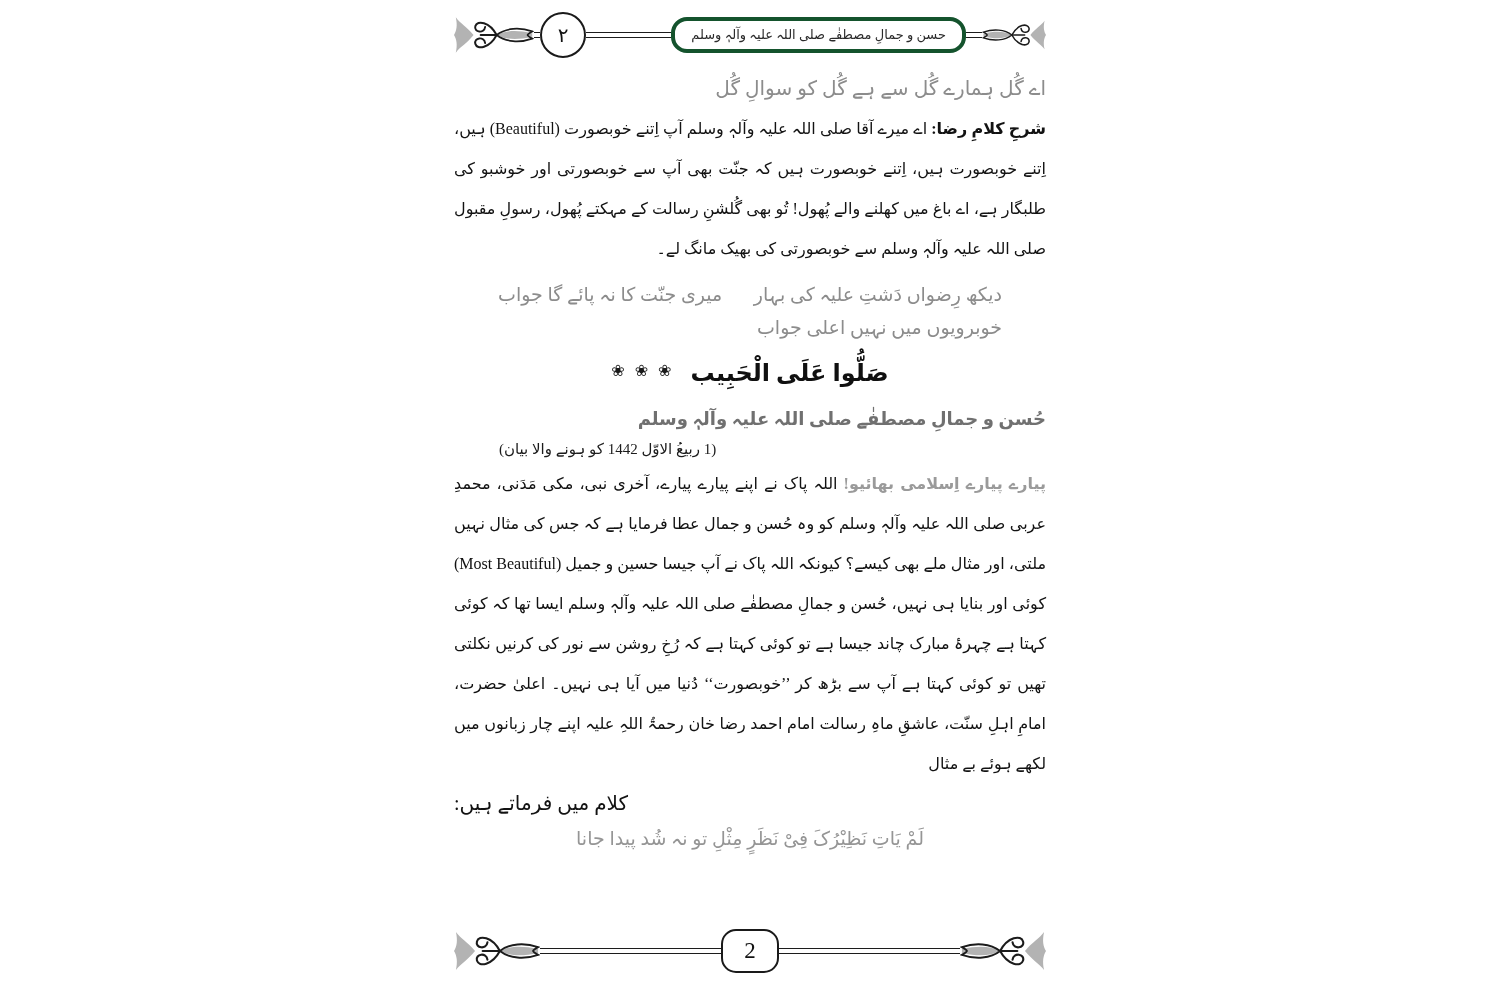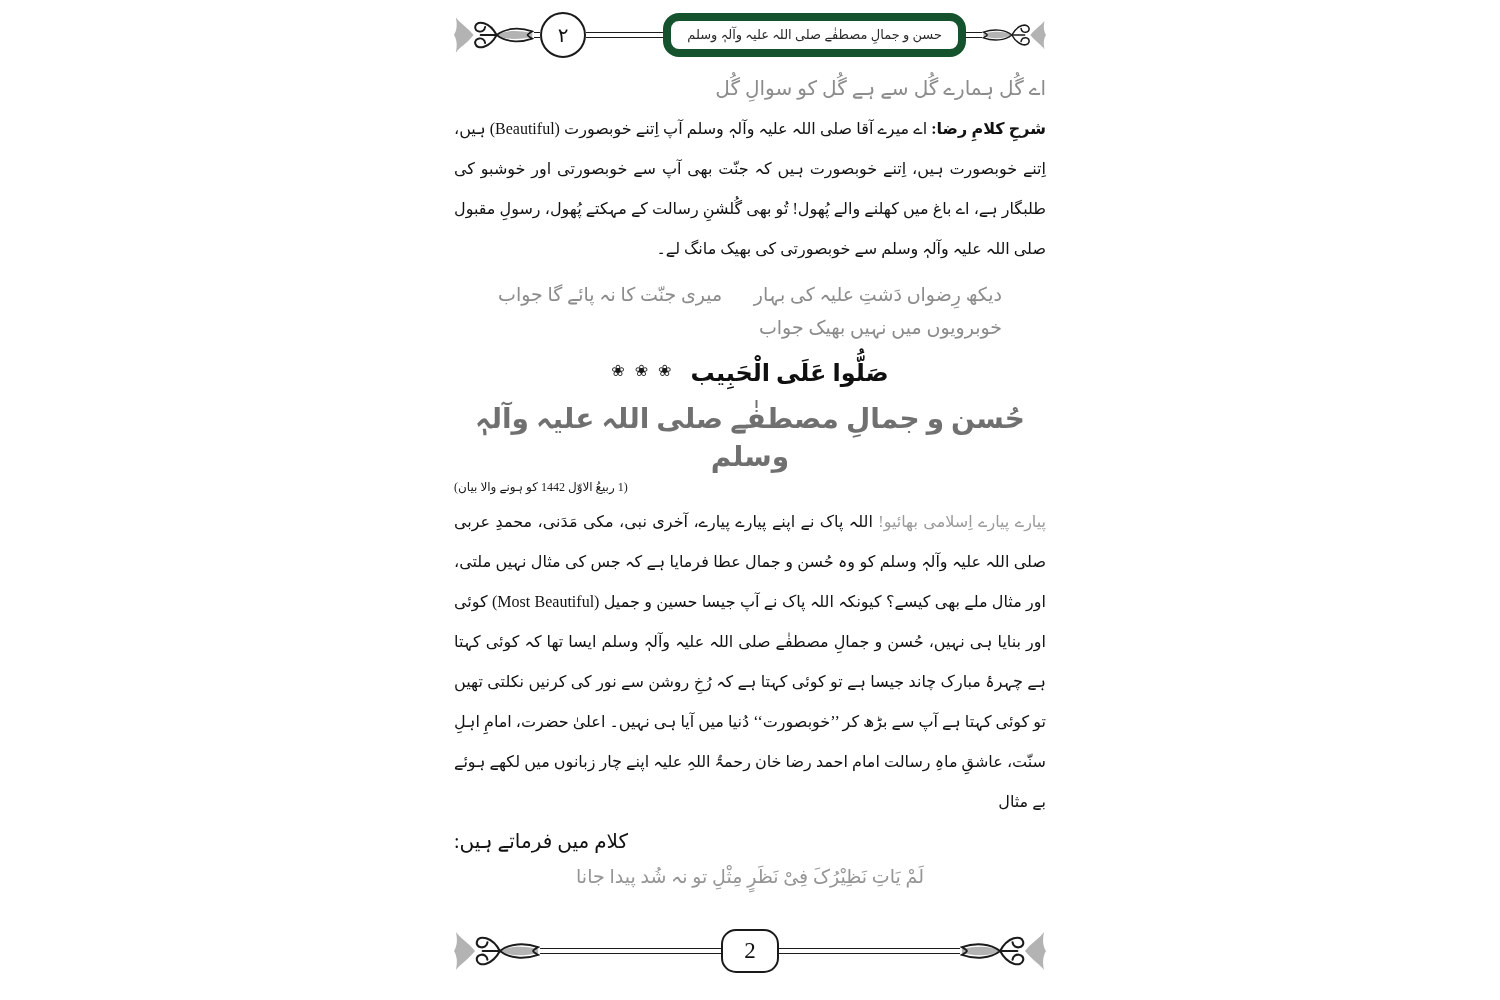--- a/index.html
+++ b/index.html
@@ -11,47 +11,47 @@
   .deco-bar{display:flex;align-items:center;height:46px;direction:ltr;}
   .dline{height:4px;border-top:1.5px solid #1c1c1c;border-bottom:1.5px solid #1c1c1c;}
   .seg-a{width:6px;}
   .seg-b{flex:1;}
   .seg-c{width:16px;}
   .seg-f{flex:1;}
   .orn{flex:0 0 auto;}
   .orn.flip{transform:scaleX(-1);}
   .num-circle{flex:0 0 auto;width:42px;height:42px;border:2px solid #1a1a1a;border-radius:50%;
       display:flex;align-items:center;justify-content:center;font-size:20px;background:#fff;}
-  .title-pill{flex:0 0 auto;border:8px solid #14532d;border-radius:16px;height:26px;
+  .title-pill{flex:0 0 auto;border:4px solid #14532d;border-radius:16px;height:26px;
       padding:1px 16px;display:flex;align-items:center;font-size:13px;color:#2b2b2b;
       white-space:nowrap;direction:rtl;background:#fff;}
   .footer-badge{flex:0 0 auto;width:54px;height:40px;border:2.5px solid #1a1a1a;border-radius:15px;
       display:flex;align-items:center;justify-content:center;font-size:23px;background:#fff;}
 
   
   .verse-wide{display:flex;justify-content:space-between;direction:rtl;color:#8c8c8c;
       font-size:20px;line-height:32px;margin-top:14px;}
   .verse-mid{display:flex;justify-content:space-between;direction:rtl;color:#8c8c8c;
       font-size:19px;line-height:33px;padding:0 44px;}
   .verse-mid.first{margin-top:9px;}
   .verse-cent{text-align:center;color:#959595;font-size:19px;line-height:34px;direction:rtl;}
 
   
   .para{font-size:16px;line-height:40px;text-align:justify;margin:5px 0 0;direction:rtl;}
   .para b{font-weight:bold;}
-  .lead{color:#9a9a9a;font-weight:normal;}
+  .lead{color:#9a9a9a;font-weight:bold;}
   .para-tail{font-size:20px;line-height:38px;direction:rtl;text-align:left;}
 
   .salawat{display:flex;justify-content:center;align-items:center;gap:16px;direction:rtl;
       font-weight:bold;font-size:24px;color:#101010;margin-top:8px;line-height:38px;}
   .flowers{font-size:16px;letter-spacing:3px;color:#1a1a1a;padding-bottom:4px;}
 
-  .sec-title{text-align:center;font-size:28px;font-weight:bold;color:#707070;
+  .sec-title{font-size:18px;font-weight:bold;color:#707070;
       margin:6px 0 0;line-height:38px;direction:rtl;}
-  .sec-sub{font-size:12px;direction:rtl;text-align:left;margin-top:1px;line-height:20px;color:#1b1b1b;}
+  .sec-sub{font-size:15px;direction:rtl;text-align:left;margin-top:1px;line-height:20px;color:#1b1b1b;margin-left:45px;}
 
   .footer{position:absolute;bottom:26px;left:50%;transform:translateX(-50%);width:592px;}
 </style>
 </head>
 <body>
 
 <div class="page">
   <div class="content">
 
     <header class="deco-bar">
@@ -90,21 +90,21 @@
       <span>اے گُل ہمارے گُل سے ہے گُل کو سوالِ گُل</span>
     </div>
 
     <p class="para"><b>شرحِ کلامِ رضا:</b> <span>اے میرے آقا صلی اللہ علیہ وآلہٖ وسلم آپ اِتنے خوبصورت (Beautiful) ہیں، اِتنے خوبصورت ہیں، اِتنے خوبصورت ہیں کہ جنّت بھی آپ سے خوبصورتی اور خوشبو کی طلبگار ہے، اے باغ میں کھلنے والے پُھول! تُو بھی گُلشنِ رسالت کے مہکتے پُھول، رسولِ مقبول صلی اللہ علیہ وآلہٖ وسلم سے خوبصورتی کی بھیک مانگ لے۔</span></p>
 
     <div class="verse-mid first">
       <span>دیکھ رِضواں دَشتِ علیہ کی بہار</span>
       <span>میری جنّت کا نہ پائے گا جواب</span>
     </div>
     <div class="verse-mid">
-      <span>خوبرویوں میں نہیں بھیک جواب</span>
+      <span>خوبرویوں میں نہیں اعلی جواب</span>
     </div>
 
     <div class="salawat">
       <span>صَلُّوا عَلَی الْحَبِیب</span>
       <span class="flowers">❀ ❀ ❀</span>
     </div>
 
     <h2 class="sec-title">حُسن و جمالِ مصطفٰے صلی اللہ علیہ وآلہٖ وسلم</h2>
     <div class="sec-sub">(1 ربیعُ الاوّل 1442 کو ہونے والا بیان)</div>
 

